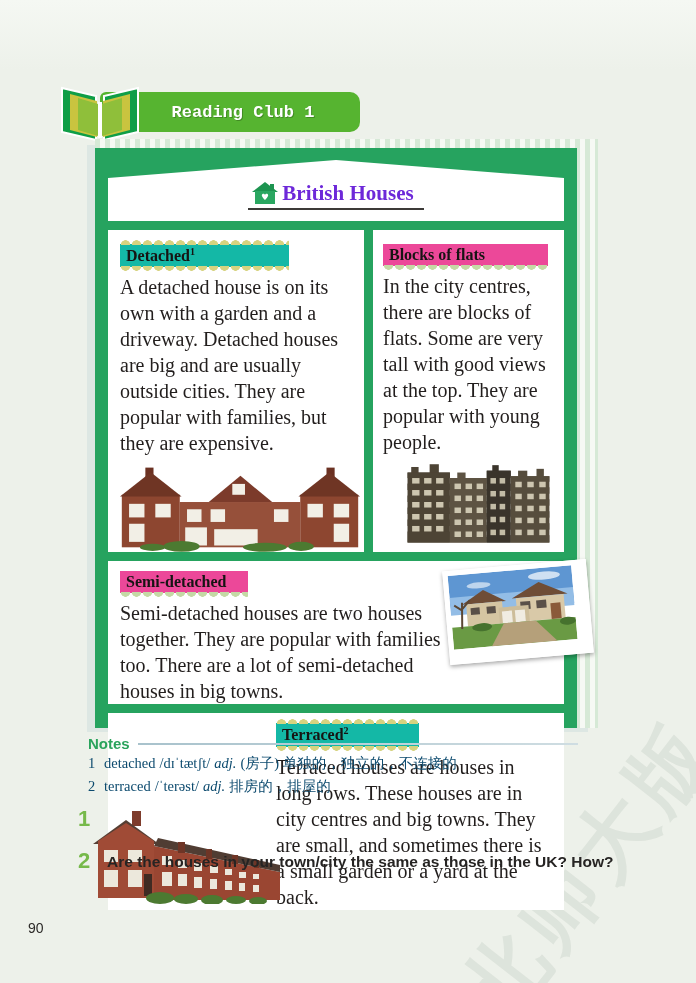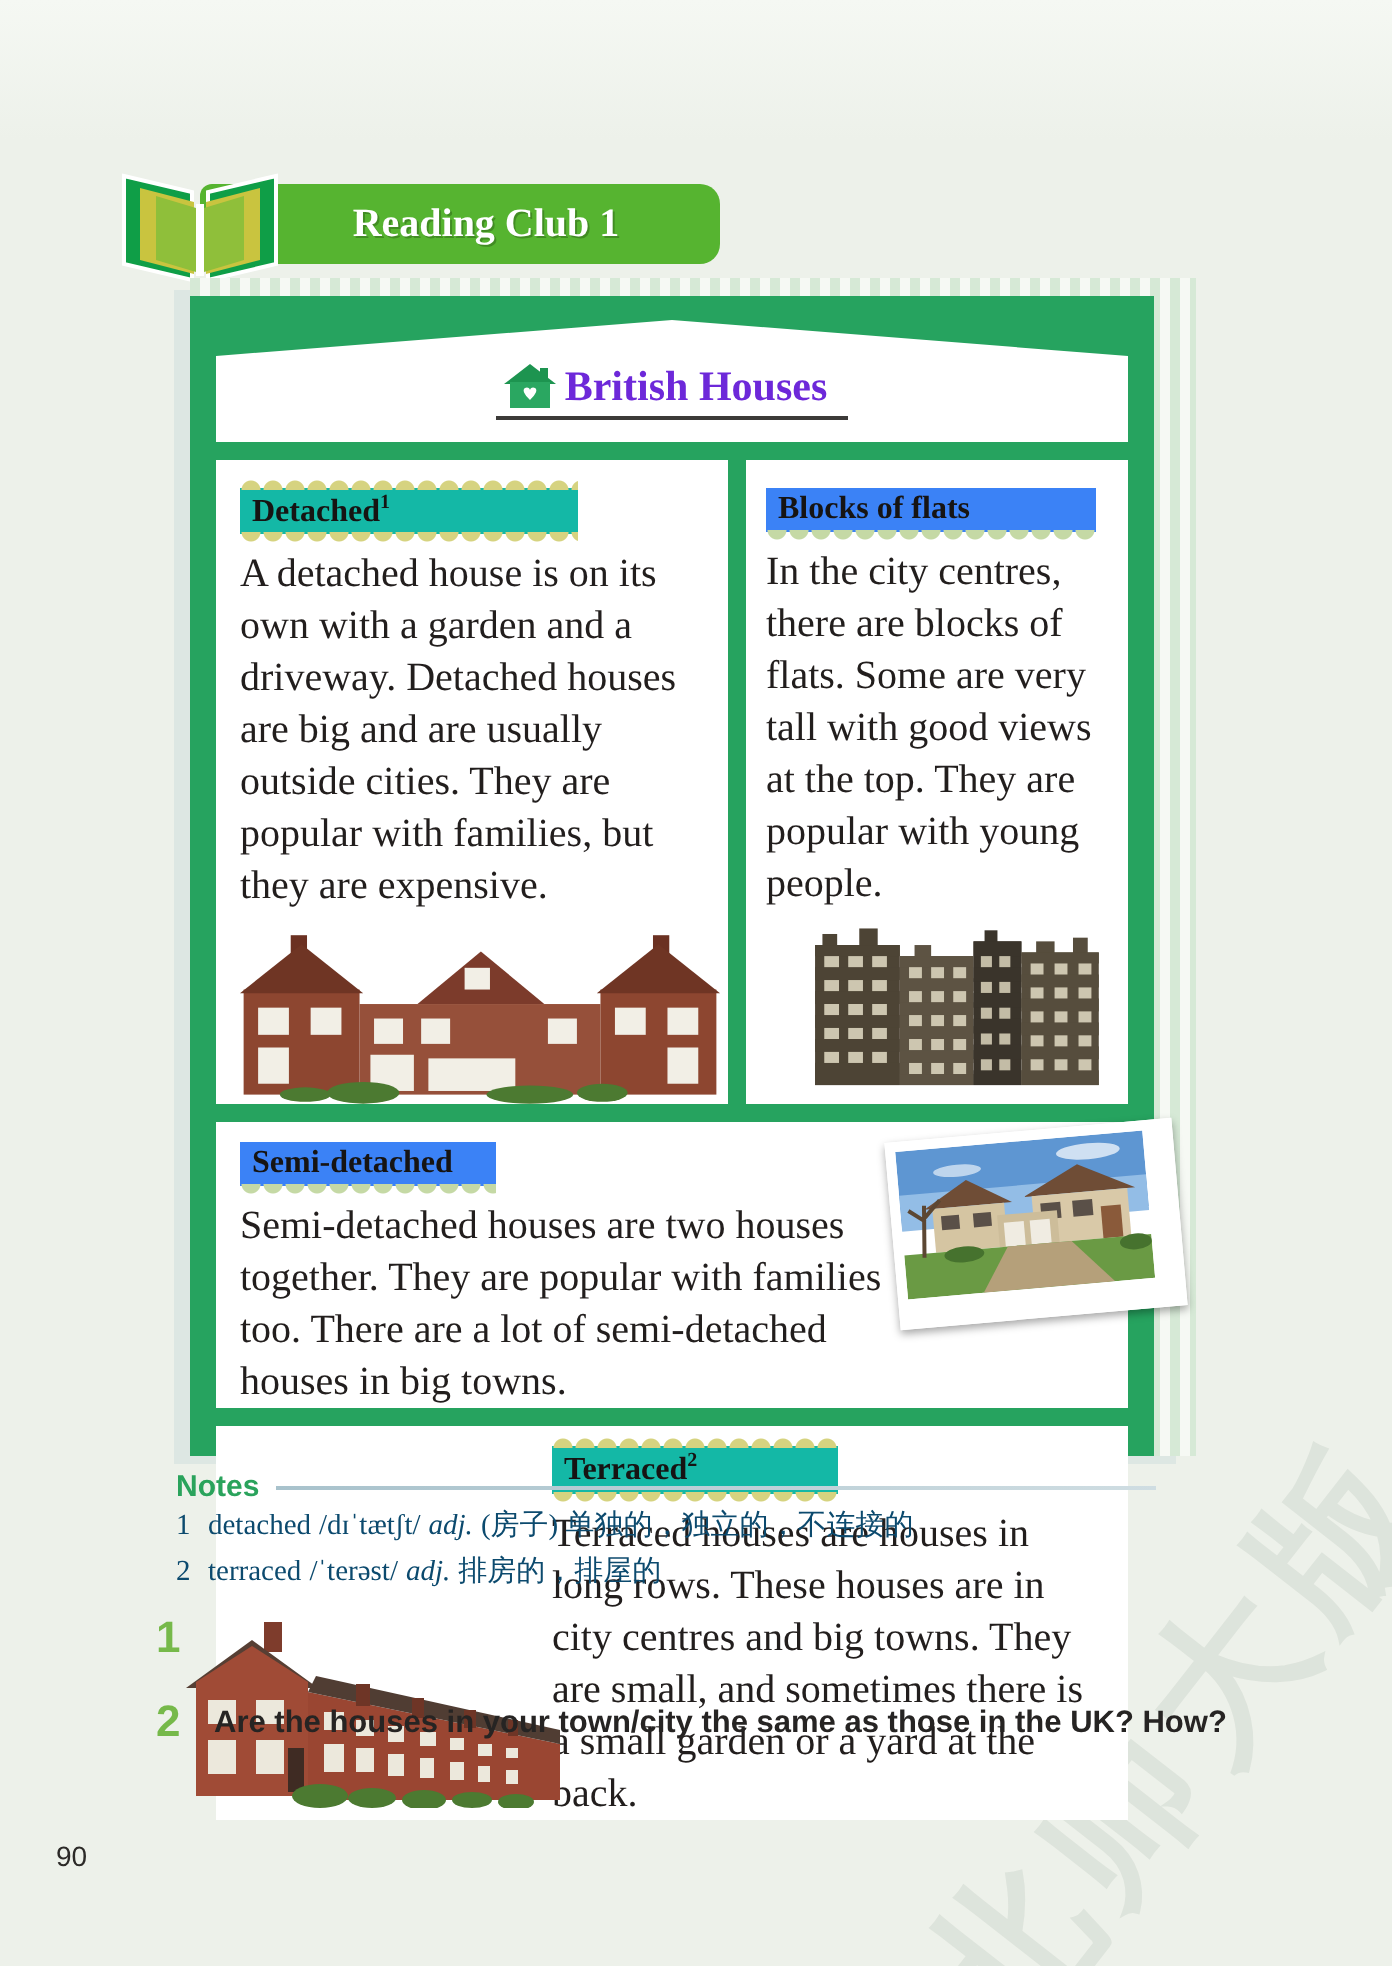--- a/index.html
+++ b/index.html
@@ -19,22 +19,22 @@
     font-family:"DejaVu Sans",sans-serif;white-space:nowrap;
     pointer-events:none;
   }
   
   .banner{
     position:absolute;left:100px;top:92px;width:260px;height:40px;
     background:#56b430;border-radius:6px 10px 10px 6px;
     display:flex;align-items:center;justify-content:center;
   }
   .banner-label{
-    font-family:Liberation Serif, serif;
-    font-weight:bold;font-size:20px;color:#ffffff;
+    font-family:Liberation Mono, monospace;
+    font-weight:bold;font-size:17px;color:#ffffff;
     text-shadow:1px 1px 0 rgba(40,90,20,.45);
     padding-left:26px;
   }
   .book-ic{position:absolute;left:58px;top:82px;width:84px;height:60px;}
   
   .reading-outer{
     position:absolute;left:95px;top:139px;width:503px;height:589px;
     background:repeating-linear-gradient(90deg,#d6e9d6 0 5px,#f6f9f4 5px 10px);
     box-shadow:-9px 5px 0 -1px #dde7e3;
   }
@@ -69,21 +69,21 @@
     padding:2px 10px 2px 6px;margin-top:4px;
   }
   .label sup{font-size:10px;}
   .olive{background:#14b8a6;}
   .olive::before,.olive::after{
     content:"";position:absolute;left:0;right:0;height:5px;
     background-size:11px 5px;background-repeat:repeat-x;
   }
   .olive::before{top:-4px;background-image:radial-gradient(circle 5px at 5.5px 5px,#d6d380 4.5px,rgba(0,0,0,0) 5px);}
   .olive::after{bottom:-4px;background-image:radial-gradient(circle 5px at 5.5px 0px,#d6d380 4.5px,rgba(0,0,0,0) 5px);}
-  .lgreen{background:#3b82f6;}
+  .lgreen{background:#ec4899;}
   .lgreen::after{
     content:"";position:absolute;left:0;right:0;height:5px;bottom:-4px;
     background-size:11px 5px;background-repeat:repeat-x;
     background-image:radial-gradient(circle 5px at 5.5px 0px,#c5d9a5 4.5px,rgba(0,0,0,0) 5px);
   }
   .wide-label{display:block;margin-right:6px;}
   .sec-semi{flex:0 0 102px;padding:6px 12px 0 12px;}
   .sec-semi .sec-body{width:336px;}
   .semi-photo{
     position:absolute;right:-26px;top:4px;width:134px;height:84px;

